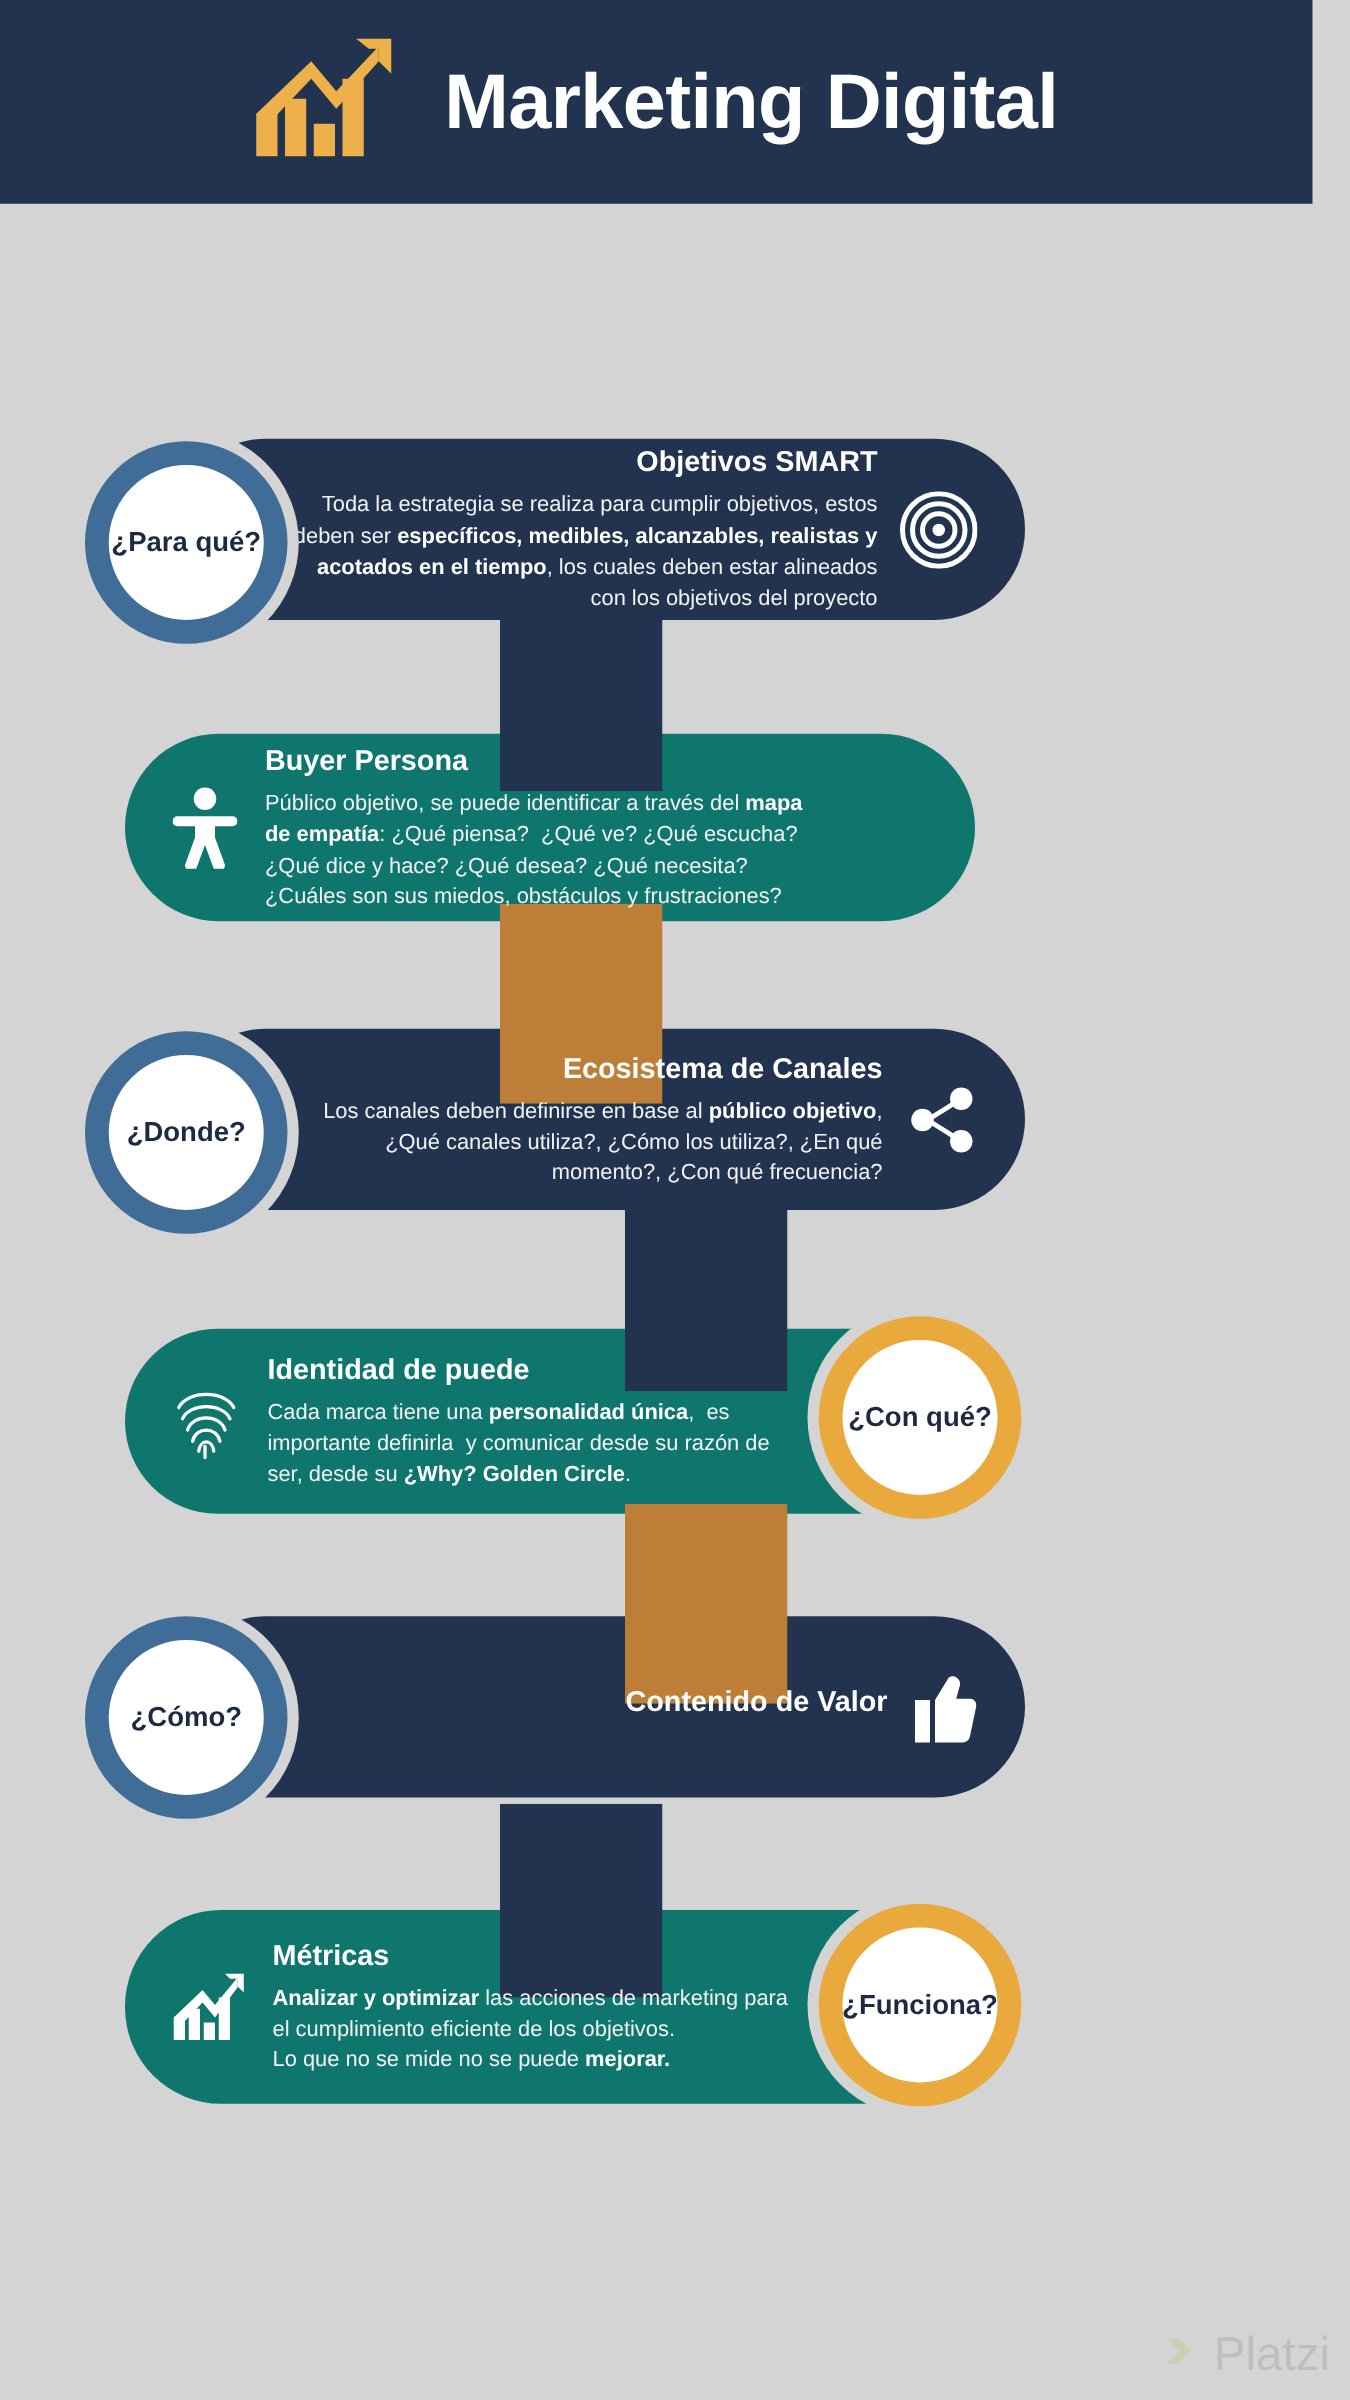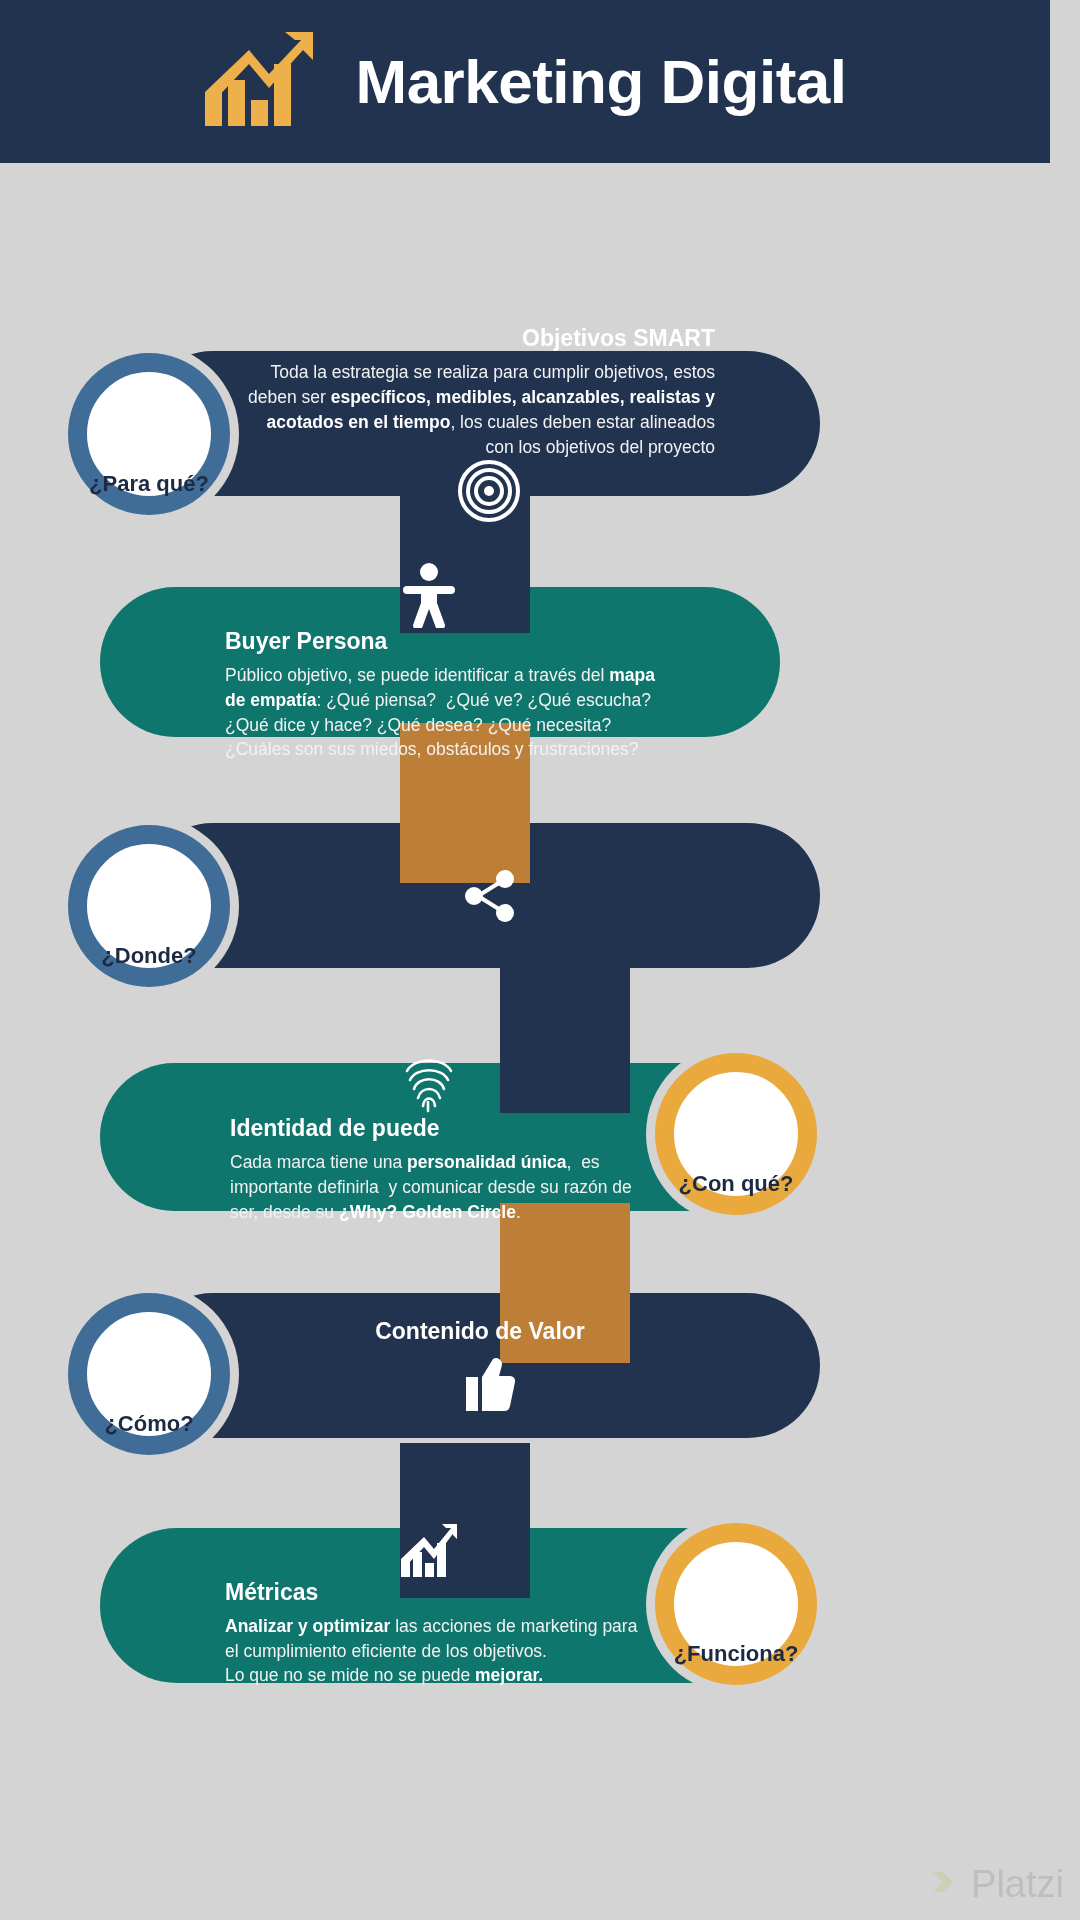--- a/index.html
+++ b/index.html
@@ -47,21 +47,21 @@
   }
   .pill.dark  { background: #22334f; }
   .pill.ochre { background: #0f766e; }
 
   
   .knob {
     position: absolute;
     border-radius: 50%;
     background: #ffffff;
     display: flex;
-    align-items: flex-end;
+    align-items: center;
     justify-content: center;
     z-index: 5;
     box-shadow: 0 0 0 9px #d4d4d4;
   }
   .knob.blue  { border: 19px solid #3f6d97; }
   .knob.gold  { border: 19px solid #e9a93d; }
   .knob-label {
     color: #1d2a44;
     font-size: 22px;
     font-weight: bold;
@@ -70,21 +70,20 @@
     white-space: nowrap;
   }
 
   .pill-body {
     position: relative;
     z-index: 3;
     width: 100%;
     padding: 0 38px;
     display: flex;
     align-items: center;
-    flex-direction: column;
   }
   .pill-body.right-text { justify-content: flex-end; }
   .txtcol { display: flex; flex-direction: column; }
   .txtcol.ralign { text-align: right; align-items: flex-end; }
   .txtcol.lalign { text-align: left; align-items: flex-start; }
 
   .pill-title {
     color: #ffffff;
     font-size: 23px;
     font-weight: bold;
@@ -200,20 +199,28 @@
           empatía</b>: ¿Qué piensa?&nbsp; ¿Qué ve? ¿Qué escucha? ¿Qué dice y
           hace? ¿Qué desea? ¿Qué necesita?&nbsp; ¿Cuáles son sus miedos,
           obstáculos y frustraciones?
         </div>
       </div>
     </div>
   </div>
 
   <div class="pill dark" style="left:140px; top:660px; width:680px; height:145px; border-radius:73px;">
     <div class="pill-body right-text">
+      <div class="txtcol ralign" style="max-width:470px;">
+        <div class="pill-title">Ecosistema de Canales</div>
+        <div class="pill-desc">
+          Los canales deben definirse en base al <b>público objetivo</b>,
+          ¿Qué canales utiliza?, ¿Cómo los utiliza?, ¿En qué momento?,
+          ¿Con qué frecuencia?
+        </div>
+      </div>
       <div class="pill-icon right">
         <svg width="58" height="58" viewBox="0 0 58 58">
           <g stroke="#ffffff" stroke-width="4">
             <line x1="18" y1="29" x2="42" y2="14"></line>
             <line x1="18" y1="29" x2="42" y2="44"></line>
           </g>
           <circle cx="14" cy="29" r="9" fill="#ffffff"></circle>
           <circle cx="45" cy="12" r="9" fill="#ffffff"></circle>
           <circle cx="45" cy="46" r="9" fill="#ffffff"></circle>
         </svg>

